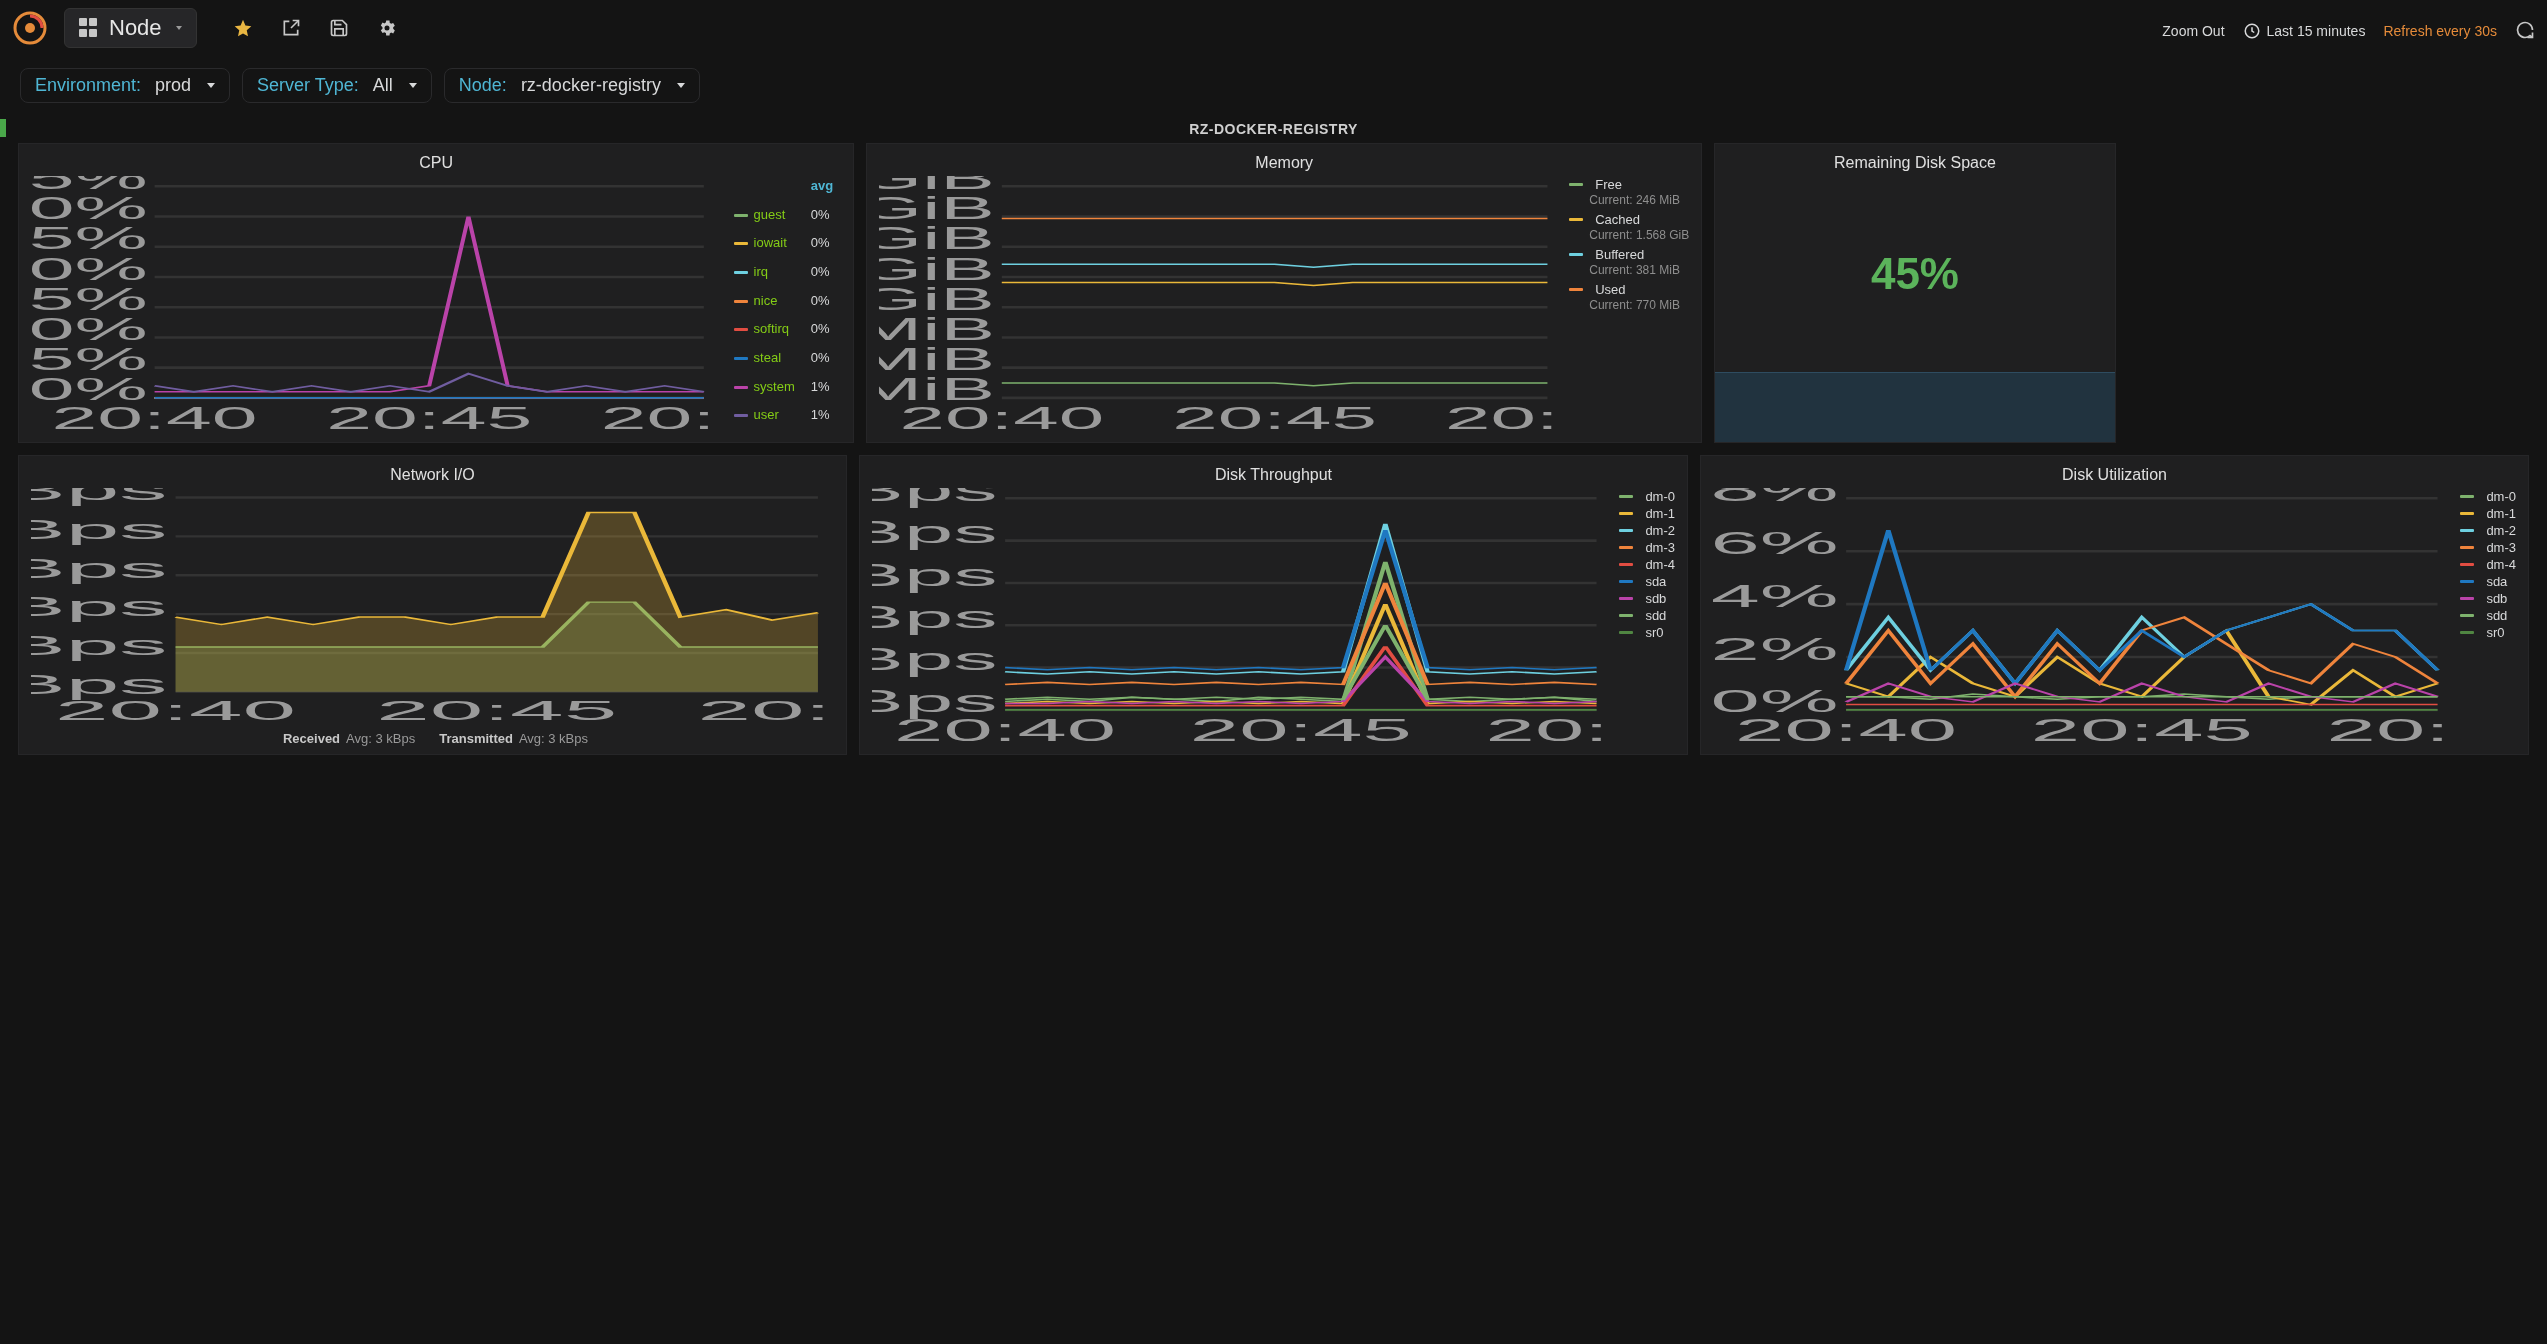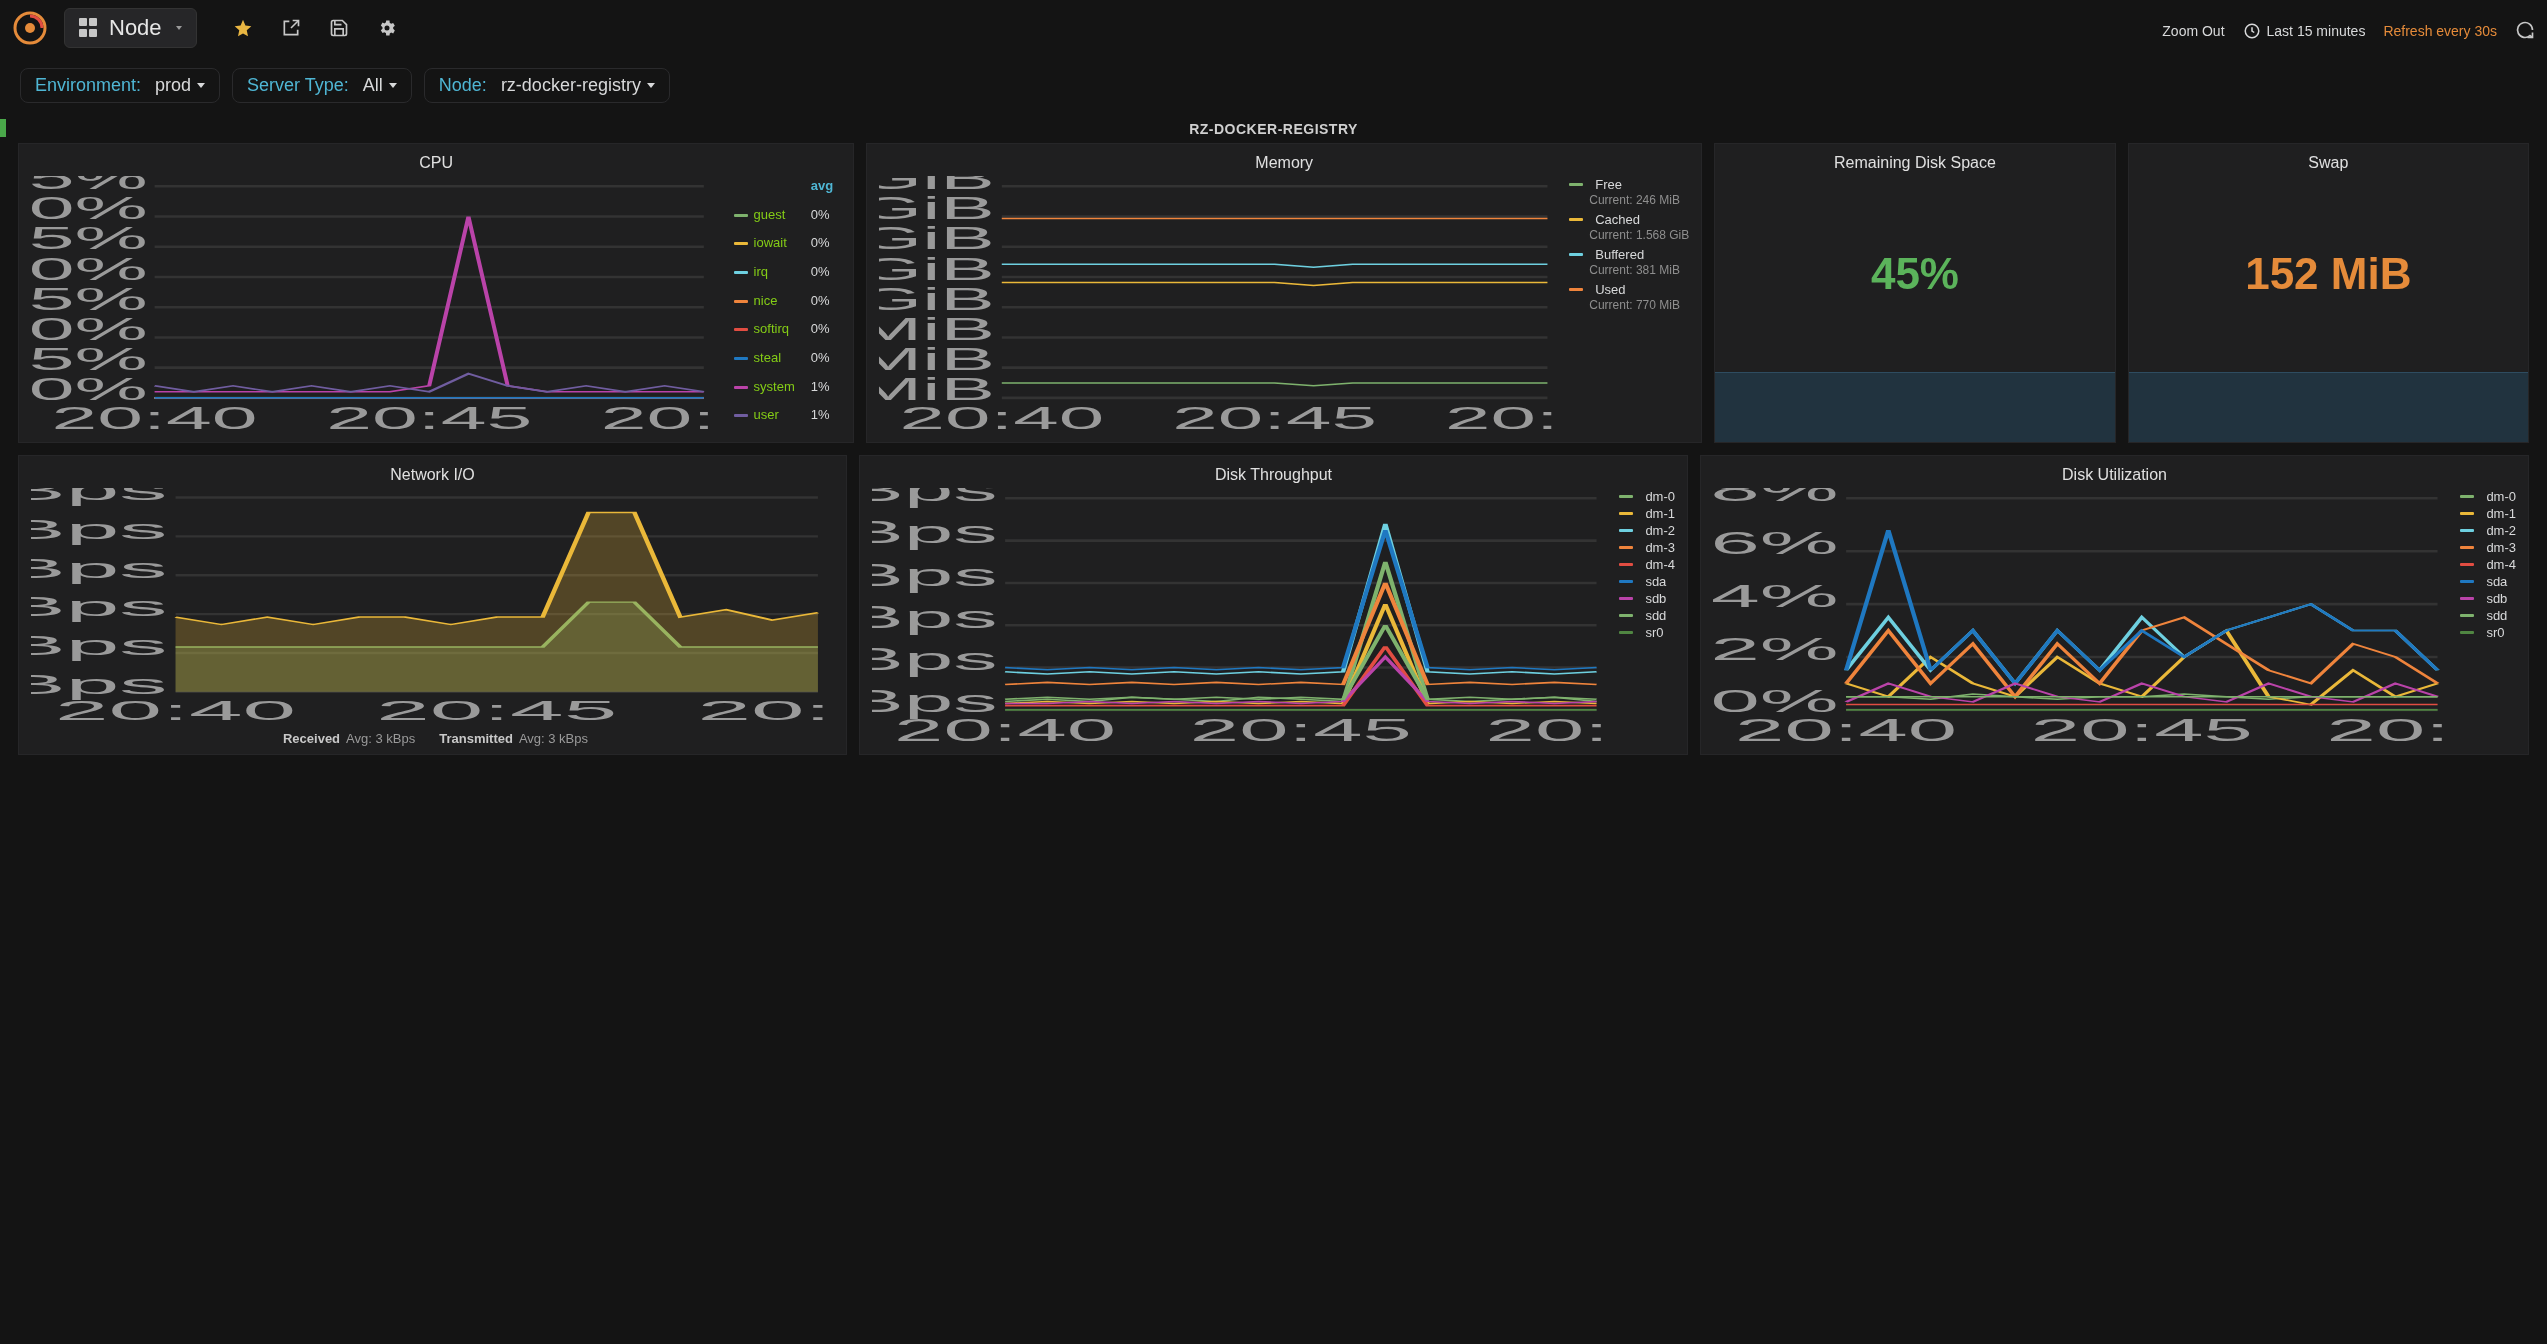--- a/index.html
+++ b/index.html
@@ -41,21 +41,21 @@
   .refresh-ic { color:#c7c7c7; cursor:pointer; }
 
   
   .tpl-row { display:flex; gap:12px; padding:12px 20px; }
   .tpl-item {
     display:flex; align-items:center; gap:14px;
     border:1px solid #2a2a2c; border-radius:8px;
     padding:6px 14px; background:#141414;
   }
   .tpl-item .lbl { color:#4fb6d4; font-size:18px; }
-  .tpl-item .val { color:#d8d9da; font-size:18px; display:flex; align-items:center; gap:6px; }
+  .tpl-item .val { color:#d8d9da; font-size:18px; display:flex; align-items:center; gap:16px; }
   .caret { width:0;height:0;border-left:4px solid transparent;border-right:4px solid transparent;border-top:5px solid #d8d9da; display:inline-block; }
 
   
   .row-title-wrap { position:relative; padding:6px 0; }
   .row-title { text-align:center; color:#d0d0d0; font-weight:700; letter-spacing:.5px; }
   .row-handle { position:absolute; left:0; top:4px; width:6px; height:18px; background:#4aa84a; }
 
   
   .panels { padding:0 18px; display:grid; gap:12px; }
   .row1 { grid-template-columns: 1fr 1fr 0.48fr 0.48fr; }
@@ -327,25 +327,20 @@
           </div>
           <div class="sub">Current: 770 MiB</div>
         </div>
      </div>
     </div>
   <div class="panel singlestat">
     <div class="panel-title">Remaining Disk Space</div>
     <div class="big" style="color:#5bb35b">45%</div>
     <div class="spark"></div>
   </div>
-  <div class="panel singlestat">
-    <div class="panel-title">Swap</div>
-    <div class="big" style="color:#e58b3a">152 MiB</div>
-    <div class="spark"></div>
-  </div>
 </div>
 
 <div class="panels row2" style="margin-top:12px;">
   <div class="panel">
       <div class="panel-title">Network I/O</div>
      <div class="graph-body">
        <div class="plot">
           <svg viewBox="0 0 100 100" preserveAspectRatio="none">
             <g class="grid">
               <line x1="18" x2="98" y1="86" y2="86"></line>

